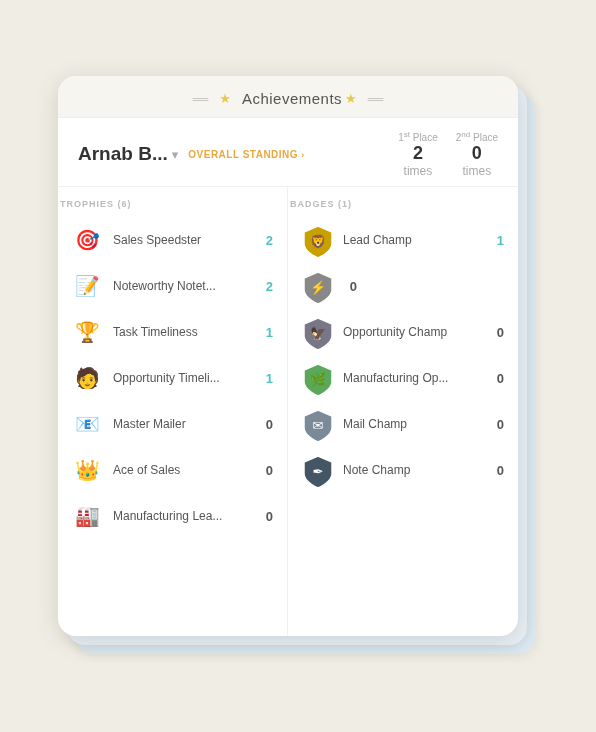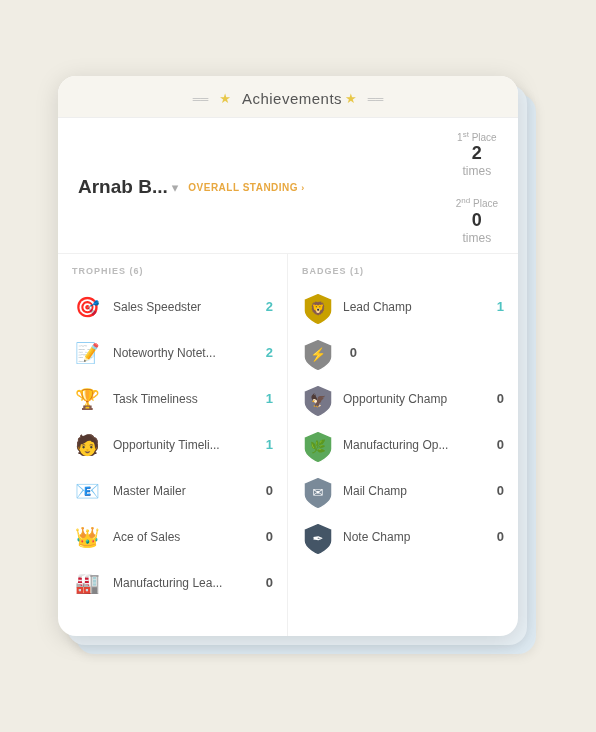--- a/index.html
+++ b/index.html
@@ -117,21 +117,20 @@
 
     .standing-arrow {
       font-size: 9px;
       color: #e8a840;
     }
 
     .place-stats {
       margin-left: auto;
       display: flex;
       gap: 18px;
-      flex-direction: column;
     }
 
     .place-stat {
       text-align: center;
     }
 
     .place-label {
       font-size: 10px;
       color: #aaa;
     }
@@ -168,21 +167,21 @@
       padding: 12px 0;
       overflow-y: auto;
     }
 
     .section-title {
       font-size: 9px;
       font-weight: 700;
       color: #bbb;
       letter-spacing: 1px;
       text-transform: uppercase;
-      padding: 0 14px 8px;
+      padding: 0 2px 8px;
     }
 
     .list-item {
       display: flex;
       align-items: center;
       padding: 7px 14px;
       gap: 9px;
     }
 
     .item-icon {

